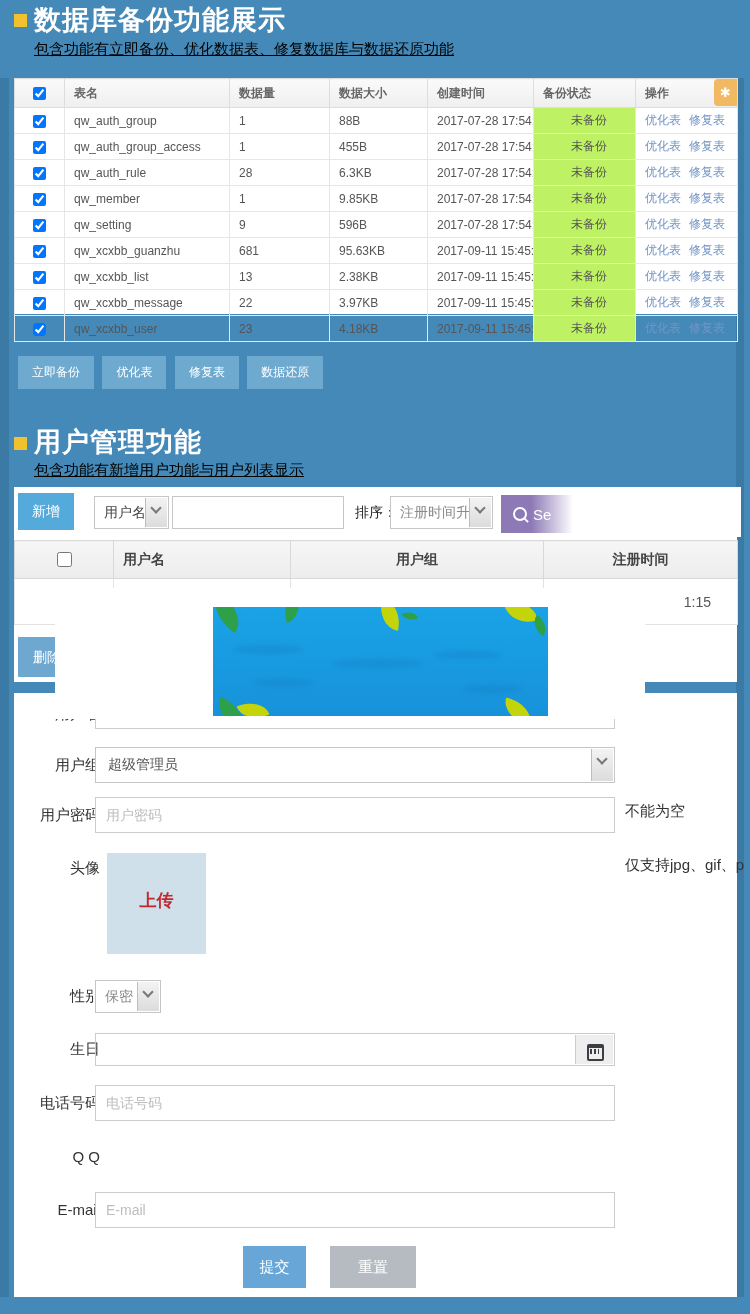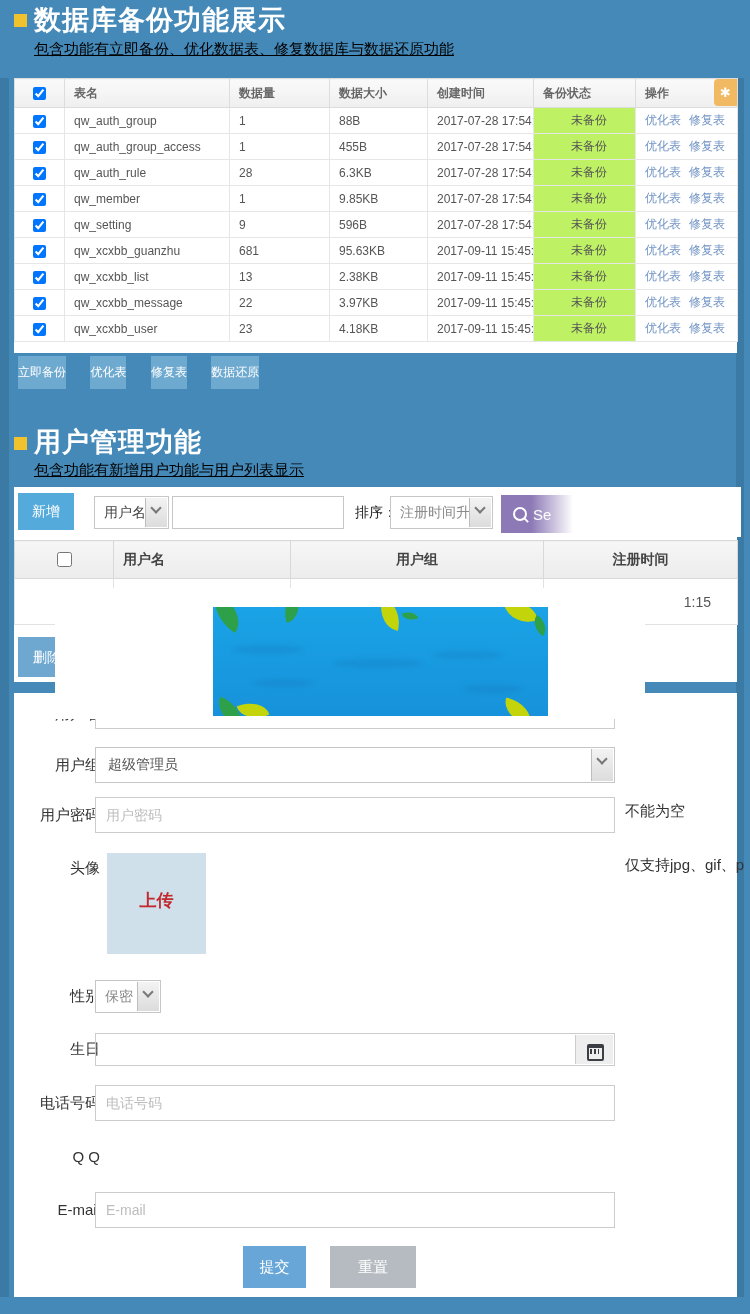--- a/index.html
+++ b/index.html
@@ -24,21 +24,21 @@
   table.backup th,table.backup td{border:1px solid #e6e6e6;padding:0 0 0 9px;text-align:left;overflow:hidden;white-space:nowrap;}
   table.backup th{height:28px;background:linear-gradient(#fafafa,#efefef);color:#666;font-weight:bold;border-color:#ddd;}
   table.backup td{height:25px;}
   table.backup .cc{text-align:center;padding:0;}
   table.backup td.c-status{background:#bef264;text-align:center;}
   table.backup td.c-ops a{color:#7295c4;text-decoration:none;margin-right:8px;cursor:pointer;}
   table.backup input[type=checkbox]{width:13px;height:13px;margin:0;vertical-align:middle;}
   .gear-btn{position:absolute;top:1px;right:0;width:23px;height:27px;background:#f2b963;border-radius:4px 0 0 4px;
     color:#fff;font-size:13px;line-height:27px;text-align:center;cursor:pointer;}
   .btn-row{position:absolute;left:4px;top:278px;}
-  .blue-btn{display:inline-block;background:#6ea9d0;color:#fff;font-size:12px;padding:8px 0;margin-right:20px;cursor:pointer;}
+  .blue-btn{display:inline-block;background:#6ea9d0;color:#fff;font-size:12px;padding:8px 14px;margin-right:4px;cursor:pointer;}
   
   .tb-btn-add{position:absolute;left:4px;top:6px;width:56px;height:37px;background:#55aadc;color:#fff;
     font-size:14px;line-height:37px;text-align:center;cursor:pointer;}
   .fake-select{position:absolute;border:1px solid #c6c6c6;background:#fff;font-size:14px;color:#555;}
   .fake-select .txt{position:absolute;left:9px;top:0;bottom:0;display:flex;align-items:center;white-space:nowrap;}
   .sel-arrow{position:absolute;right:1px;top:1px;bottom:1px;width:21px;background:linear-gradient(#f3f3f3,#dcdcdc);
     border-left:1px solid #bdbdbd;cursor:pointer;}
   .sel-arrow:after{content:"";position:absolute;left:6px;top:6px;width:6px;height:6px;
     border-right:2px solid #787878;border-bottom:2px solid #787878;transform:rotate(45deg);}
   .tb-input{position:absolute;left:158px;top:9px;width:160px;height:31px;border:1px solid #c6c6c6;padding:0 5px;font-size:14px;}
@@ -82,21 +82,21 @@
 </head>
 <body>
 
 <div class="strip left"></div>
 <div class="strip right"></div>
 
 <div class="sec-bullet" style="left:14px;top:14px;"></div>
 <div class="sec-title" style="left:34px;top:2px;">数据库备份功能展示</div>
 <div class="sec-sub" style="left:34px;top:40px;">包含功能有立即备份、优化数据表、修复数据库与数据还原功能</div>
 
-<div class="panel" style="top:78px;height:275px;">
+<div class="panel" style="top:78px;height:236px;">
   <table class="backup">
     <colgroup>
       <col style="width:50px">
         <col style="width:165px">
         <col style="width:100px">
       <col style="width:98px">
         <col style="width:106px">
         <col style="width:102px">
         <col style="width:102px">
     </colgroup>

